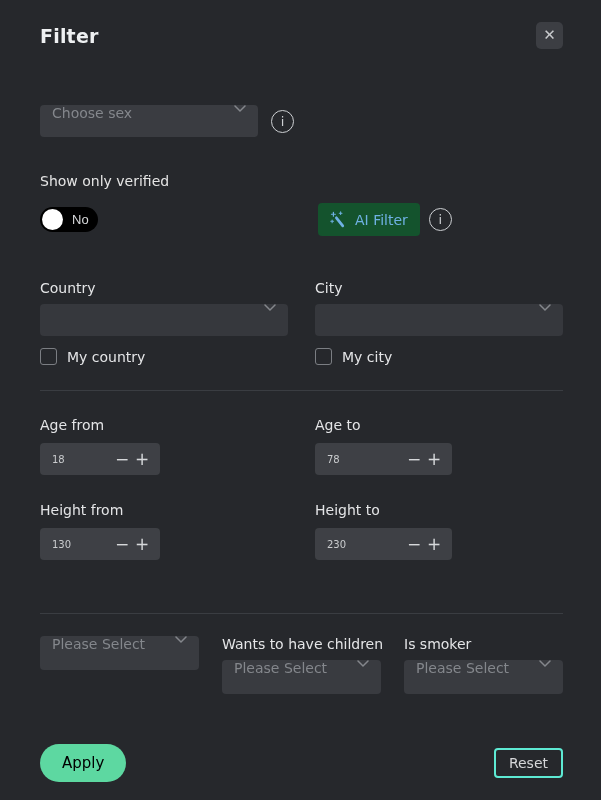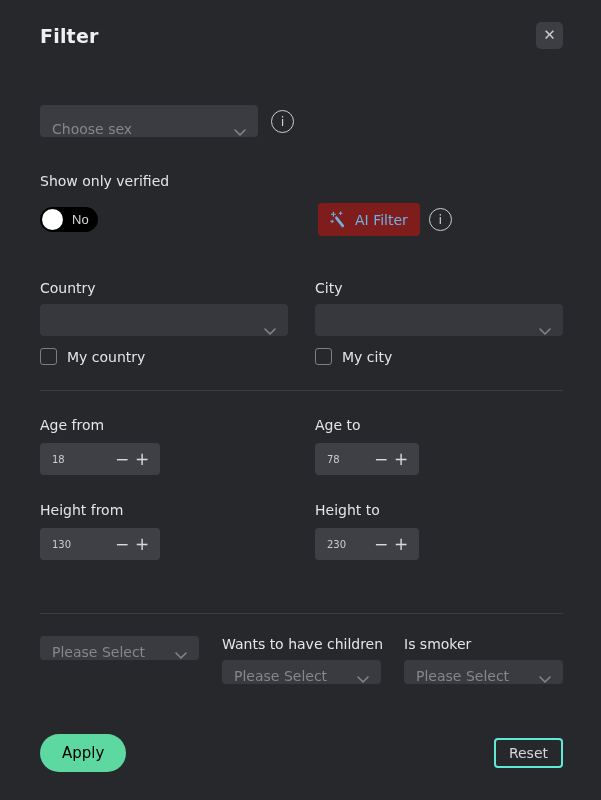--- a/index.html
+++ b/index.html
@@ -17,21 +17,21 @@
   .title { font-size:19px; font-weight:600; color:#eef0f2; letter-spacing:.2px; }
   .close-btn {
     width:27px; height:27px; background:#3c3e43; border:none; border-radius:5px;
     color:#c9cbce; font-size:15px; line-height:27px; text-align:center; cursor:pointer;
     font-family:inherit;
   }
 
   
   .select {
     height:32px; background:#3a3c41; border-radius:4px;
-    display:flex; align-items:flex-end; justify-content:space-between;
+    display:flex; align-items:flex-start; justify-content:space-between;
     padding:0 12px; cursor:pointer;
   }
   .select .ph { font-size:14px; color:#84878c; white-space:nowrap; overflow:hidden; }
   .chev { flex:0 0 auto; margin-left:8px; display:block; }
 
   
   .info {
     width:23px; height:23px; border:1.5px solid #cdd0d3; border-radius:50%;
     color:#cdd0d3; font-size:13px; display:flex; align-items:center; justify-content:center;
     font-style:normal; cursor:pointer; flex:0 0 auto; background:transparent;
@@ -49,21 +49,21 @@
     display:flex; align-items:center; cursor:pointer; position:relative; border:none;
   }
   .toggle .knob {
     position:absolute; left:2px; top:2px; width:21px; height:21px;
     background:#ffffff; border-radius:50%;
   }
   .toggle .tg-label { margin-left:32px; font-size:13px; color:#d9dadc; font-family:inherit; }
 
   .ai-group { position:absolute; left:278px; top:0; display:flex; align-items:center; gap:9px; }
   .ai-btn {
-    height:33px; padding:0 12px; background:#7f1d1d; border:none; border-radius:4px;
+    height:33px; padding:0 12px; background:#14532d; border:none; border-radius:4px;
     display:flex; align-items:center; gap:8px; cursor:pointer;
     color:#6fb1e3; font-size:14px; font-family:inherit;
   }
 
   
   .two-col { display:flex; }
   .col-a { width:275px; flex:0 0 275px; }
   .col-b { flex:1; }
   .fld-label { font-size:14px; color:#e4e5e7; margin-bottom:8px; white-space:nowrap; }
 
@@ -81,34 +81,34 @@
   .divider { margin-top:25px; height:1px; background:#3a3d42; }
   .divider.d2 { margin-top:53px; }
 
   .num-block { margin-top:26px; }
   .num-block.h2 { margin-top:27px; }
   .stepper {
     margin-top:10px; height:32px; background:#3e4045; border-radius:4px;
     display:flex; align-items:center; padding:0 8px 0 12px;
   }
   .col-a .stepper { width:120px; }
-  .col-b .stepper { width:104px; }
+  .col-b .stepper { width:137px; }
   .stepper input {
     flex:1; min-width:0; background:transparent; border:none; outline:none;
     color:#caccce; font-size:10px; font-family:inherit;
   }
   .step-btn {
     width:20px; background:transparent; border:none; color:#d6d8da;
     font-size:17px; line-height:30px; cursor:pointer; text-align:center; padding:0;
     font-family:inherit;
   }
 
   .pref-row { margin-top:22px; display:flex; gap:23px; }
   .pref-col { flex:1; min-width:0; }
-  .pref-col .select { height:24px; background:#393b40; }
+  .pref-col .select { height:34px; background:#393b40; }
 
   .footer { margin-top:50px; display:flex; justify-content:space-between; align-items:center; }
   .apply-btn {
     background:#5dd8a1; color:#000000; border:none; border-radius:19px;
     padding:10px 22px; font-size:15px; cursor:pointer; font-family:inherit;
   }
   .reset-btn {
     background:transparent; color:#d6d7d9; border:2px solid #5eead4; border-radius:4px;
     padding:5px 13px; font-size:14px; cursor:pointer; font-family:inherit;
   }

